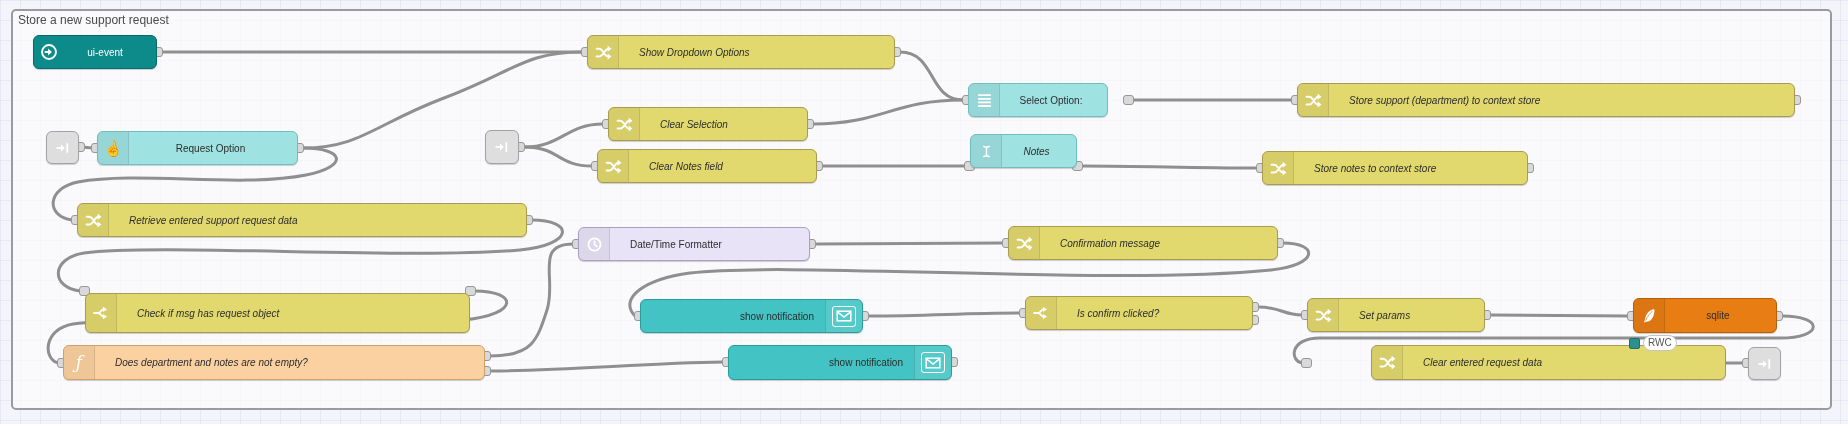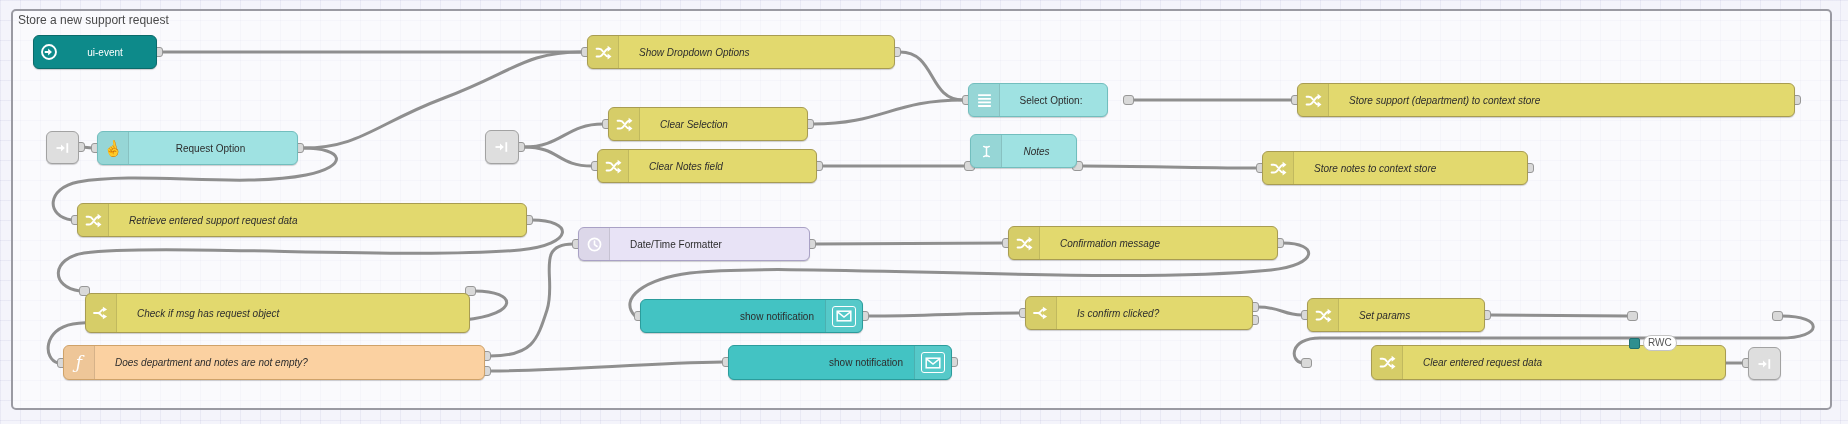--- a/index.html
+++ b/index.html
@@ -346,20 +346,29 @@
             <path d="M9.2,9.6 c0.9,1.3 2,2.2 3.5,2.2"></path>
           </g>
           <path fill="#fff" d="M11.9,1.6 l3.6,2.9 -3.6,2.9 z"></path>
           <path fill="#fff" d="M11.9,8.9 l3.6,2.9 -3.6,2.9 z"></path>
         </svg>
       </span>
     <span class="nlabel align-left italic">Set params</span>
   </div>
     <div class="port" style="left: 1627px; top: 311px;"></div>
     <div class="port" style="left: 1772px; top: 311px;"></div>
+    <div class="node" style="left: 1633px; top: 298px; width: 144px; height: 35px; background: rgb(232, 125, 20); border: 1.5px solid rgb(181, 95, 7);">
+    <span class="iconstrip left">
+        <svg width="16" height="18" viewBox="0 0 16 16">
+          <path fill="#fff" d="M13,1.3 C8.8,1.9 5.4,5.3 4.4,9.8 L3.2,14.1 c-0.1,0.4 0.3,0.7 0.6,0.4 l1.3,-1.1 c0.6,0.3 1.2,0.4 2,0.2 C11,12.6 13.4,7.9 13.5,1.8 Z"></path>
+          <path d="M4.6,12.6 C6.4,8.6 8.8,5.4 11.4,3.2" fill="none" stroke="#e8932e" stroke-width="0.9"></path>
+        </svg>
+      </span>
+    <span class="nlabel align-center">sqlite</span>
+  </div>
     <div class="port" style="left: 57px; top: 358px;"></div>
     <div class="port" style="left: 480px; top: 351px;"></div>
     <div class="port" style="left: 480px; top: 366px;"></div>
     <div class="node" style="left: 63px; top: 345px; width: 422px; height: 35px; background: rgb(251, 209, 161); border: 1.5px solid rgb(207, 162, 105);">
     <span class="iconstrip left">
         <span class="fxglyph">ƒ</span>
       </span>
     <span class="nlabel align-left italic">Does department and notes are not empty?</span>
   </div>
     <div class="port" style="left: 722px; top: 357px;"></div>

